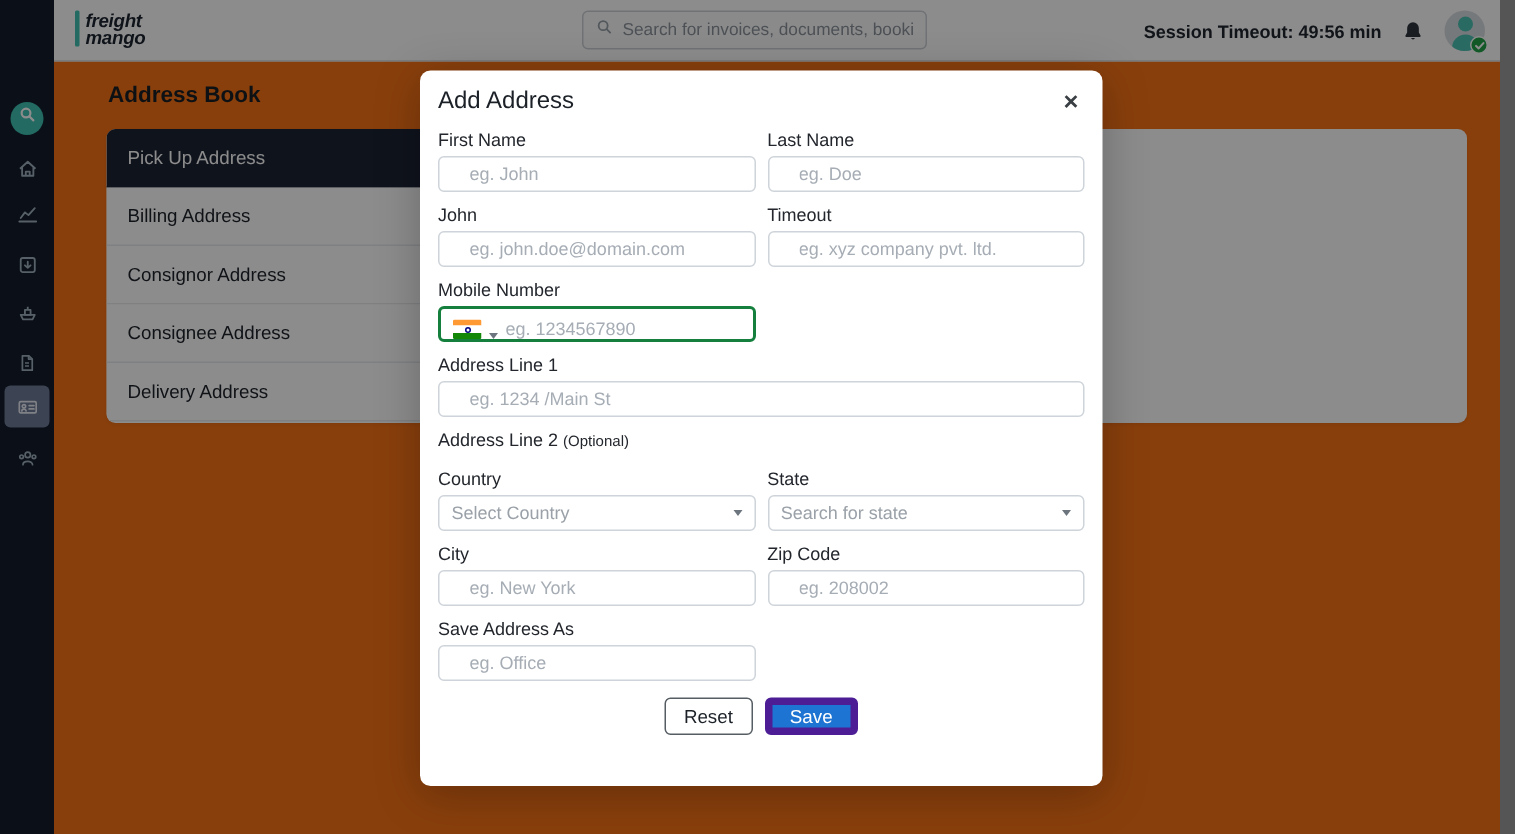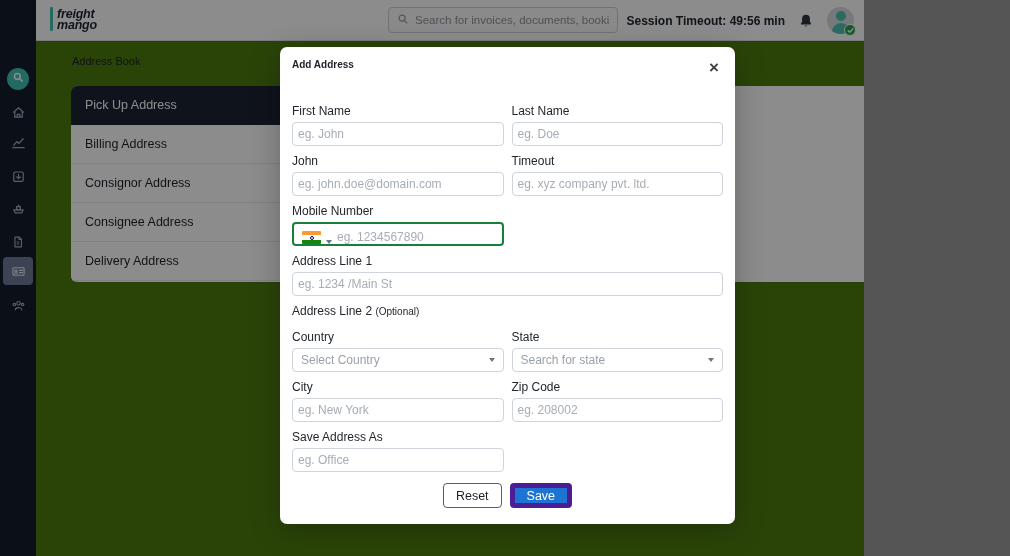--- a/index.html
+++ b/index.html
@@ -1,18 +1,18 @@
 <!DOCTYPE html>
 <html><head>
 <meta charset="utf-8">
 <style>
   * { margin:0; padding:0; box-sizing:border-box; }
   html,body { width:1010px; height:556px; }
   body { font-family:"Liberation Sans", sans-serif; background:#555; }
-  .app { position:relative; width:864px; height:556px; background:#4d7c0f; overflow:hidden; }
+  .app { position:relative; width:1000px; height:556px; background:#f97316; overflow:hidden; }
 
   
   .sidebar { position:absolute; left:0; top:0; bottom:0; width:36px; background:#141d2b; z-index:1; }
   .brand-dot { position:absolute; left:7px; top:68px; width:22px; height:22px; border-radius:50%;
                background:#3ec1b3; display:flex; align-items:center; justify-content:center; }
   .snav { position:absolute; left:0; width:36px; height:28px; display:flex; align-items:center; justify-content:center; color:#9fb0bd; }
   .snav.active { left:3px; width:30px; background:#6e7a96; border-radius:4px; color:#e8ecf5; }
   .snav svg { display:block; }
 
   
@@ -29,42 +29,42 @@
   .bell { display:flex; align-items:center; }
   .avatar { position:relative; width:27px; height:27px; border-radius:50%; background:#d8dce1; overflow:visible; cursor:pointer; }
   .avatar-clip { position:absolute; inset:0; border-radius:50%; overflow:hidden; }
   .avatar-head { position:absolute; left:8.5px; top:4px; width:10px; height:10px; border-radius:50%; background:#4cc2b4; }
   .avatar-body { position:absolute; left:4.5px; top:15.5px; width:18px; height:14px; border-radius:9px 9px 0 0; background:#4cc2b4; }
   .avatar-badge { position:absolute; right:-2px; bottom:-2px; width:12px; height:12px; border-radius:50%;
                   background:#23a34a; border:1.5px solid #ffffff; display:flex; align-items:center; justify-content:center; }
 
   
   .main { position:absolute; left:36px; top:41px; right:0; bottom:0; }
-  .page-title { position:absolute; left:36px; top:14px; font-size:11px; font-weight:normal; color:#1b2026; }
+  .page-title { position:absolute; left:36px; top:14px; font-size:15px; font-weight:bold; color:#1b2026; }
   .content-card { position:absolute; left:35px; top:45px; width:907px; height:196px; background:#ffffff;
                   border-radius:6px; overflow:hidden; box-shadow:0 1px 2px rgba(20,29,43,.06); }
   .tab-col { width:262px; height:100%; }
   .vtab { height:39px; display:flex; align-items:center; padding-left:14px; font-size:12.5px; color:#1c2128;
           border-bottom:1px solid #e8eaed; cursor:pointer; background:#fff; }
   .vtab.active { background:#1d2434; color:#ffffff; font-weight:500; border-bottom-color:#1d2434; }
 
   
   .overlay { position:absolute; inset:0; background:rgba(0,0,0,0.45); z-index:5; }
   .modal { position:absolute; left:280px; top:47px; width:455px; height:477px; background:#ffffff; border-radius:7px;
            z-index:10; box-shadow:0 6px 30px rgba(0,0,0,.25); padding:10px 12px; }
   .modal-head { display:flex; align-items:flex-start; justify-content:space-between; height:27px; }
-  .modal-title { font-size:10px; font-weight:bold; color:#1c2128; padding-top:2px; }
+  .modal-title { font-size:16px; font-weight:normal; color:#1c2128; padding-top:2px; }
   .modal-close { font-size:17px; line-height:17px; color:#3a3f44; cursor:pointer; padding:2px 4px; font-weight:bold; }
-  .form { margin-top:20px; }
+  .form { margin-top:2px; }
   .frow { display:flex; gap:8px; margin-bottom:8px; }
   .fcol { flex:1; min-width:0; }
   .fcol.half { flex:none; width:calc(50% - 4px); }
   .flabel { font-size:12px; color:#23272d; margin-bottom:4px; }
   .flabel .opt { font-size:10px; color:#23272d; }
-  .tin { width:100%; height:24px; border:1px solid #ced4da; border-radius:4px; padding:0 5px; font-size:12px;
+  .tin { width:100%; height:24px; border:1px solid #ced4da; border-radius:4px; padding:0 20px; font-size:12px;
          color:#3a4048; outline:none; font-family:inherit; background:#fff; }
   .tin::placeholder { color:#a6adb5; }
   .selbox { width:100%; height:24px; border:1px solid #ced4da; border-radius:4px; padding:0 8px; display:flex;
             align-items:center; justify-content:space-between; font-size:12px; color:#9aa1a8; cursor:pointer; background:#fff; }
   .caret { width:0; height:0; border-left:3.5px solid transparent; border-right:3.5px solid transparent; border-top:4.5px solid #6c757d; }
   .phone-box { display:flex; align-items:flex-end; height:24px; border:2px solid #15803d; border-radius:4px; padding:0 8px; gap:5px; background:#fff; }
   .phone-box input { border:0; outline:0; flex:1; font-size:12px; color:#3a4048; font-family:inherit; min-width:0; }
   .phone-box input::placeholder { color:#a6adb5; }
   .flag { width:19px; height:13px; display:flex; flex-direction:column; border-radius:1px; overflow:hidden; position:relative; flex:none; cursor:pointer; }
   .flag .s1 { flex:1; background:#ff9933; } .flag .s2 { flex:1; background:#ffffff; } .flag .s3 { flex:1; background:#138808; }

